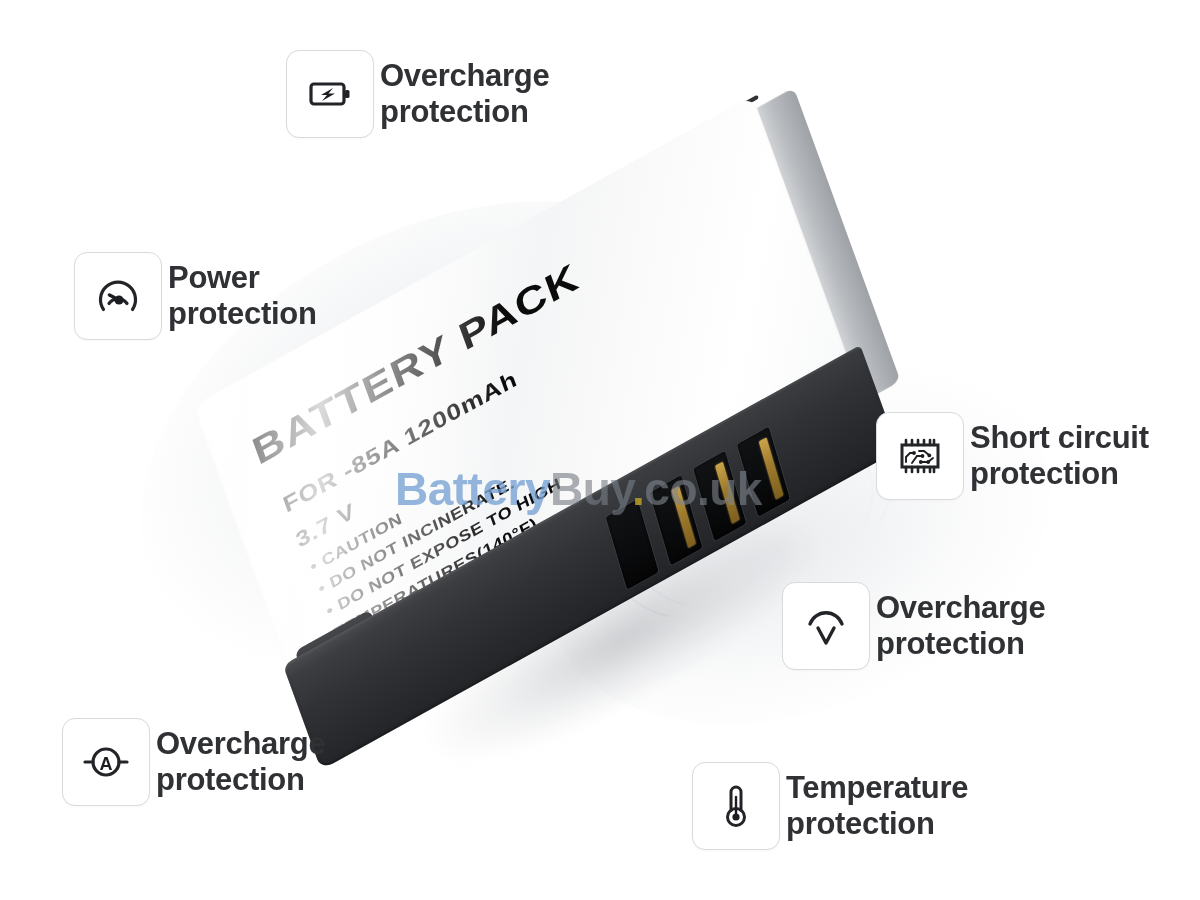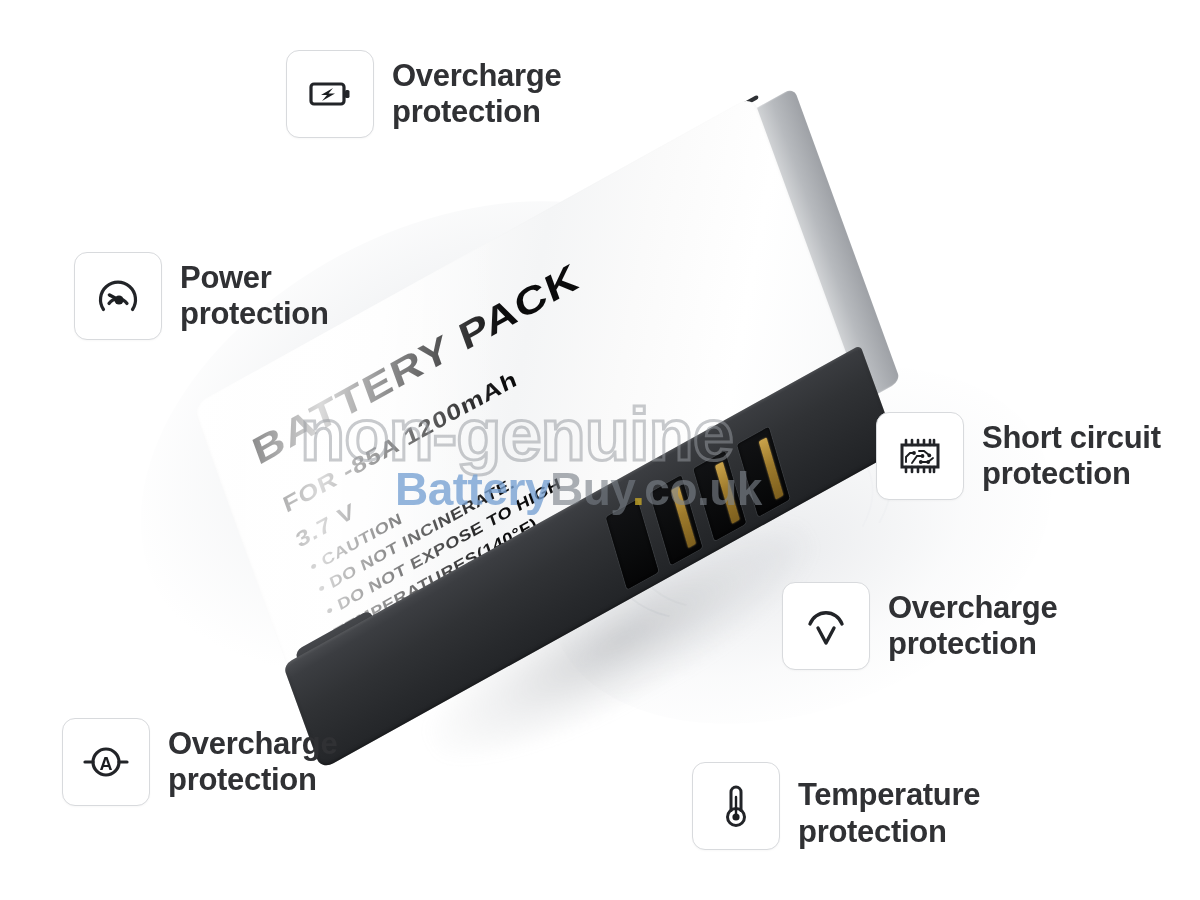--- a/index.html
+++ b/index.html
@@ -283,21 +283,21 @@
   .wm-site .w1 { color: rgba(118,160,210,0.78); }
   .wm-site .w2 { color: rgba(120,126,134,0.62); }
   .wm-site .w3 { color: rgba(198,166,40,0.80); }
   .wm-site .w4 { color: rgba(126,132,140,0.62); }
 
   
   .feature {
     position: absolute;
     display: flex;
     align-items: center;
-    gap: 18px;
+    gap: 6px;
   }
   .icon-box {
     flex: 0 0 auto;
     width: 88px;
     height: 88px;
     border: 1.5px solid #d8dadd;
     border-radius: 13px;
     background: #ffffff;
     display: flex;
     align-items: center;
@@ -314,21 +314,21 @@
     white-space: pre-line;
     font-family: "Liberation Sans", sans-serif;
   }
 
   
   #feat-overcharge   { left: 286px; top: 50px; }
   #feat-power        { left: 42px;  top: 252px; padding-left: 32px; }
   #feat-short        { left: 852px; top: 412px; padding-left: 24px; }
   #feat-overvoltage  { left: 782px; top: 582px; }
   #feat-overcurrent  { left: 62px;  top: 718px; }
-  #feat-temperature  { left: 692px; top: 762px; align-items: flex-end; }
+  #feat-temperature  { left: 692px; top: 762px; }
 </style>
 </head>
 <body>
 
 <div id="stage">
 
   <div class="bg-glow g1"></div>
   <div class="bg-glow g2"></div>
   <div class="swirl s1"></div>
   <div class="swirl s2"></div>
@@ -371,21 +371,20 @@
             <span class="pin"></span>
           </div>
         <div class="contact-slot">
             <span class="pin"></span>
           </div>
       </div>
 
     </div>
   </div>
 
-  <div class="wm-genuine">non-genuine</div>
 
   <div class="wm-site">
     <span class="w1">Battery</span><span class="w2">Buy</span><span class="w3">.</span><span class="w4">co.uk</span>
   </div>
 
   <div class="feature" id="feat-overcharge">
     <div class="icon-box">
       <span>
         <svg width="52" height="52" viewBox="0 0 52 52">
           <rect x="7" y="16" width="33" height="20" rx="3" ry="3" fill="none" stroke="#222428" stroke-width="3.2"></rect>

